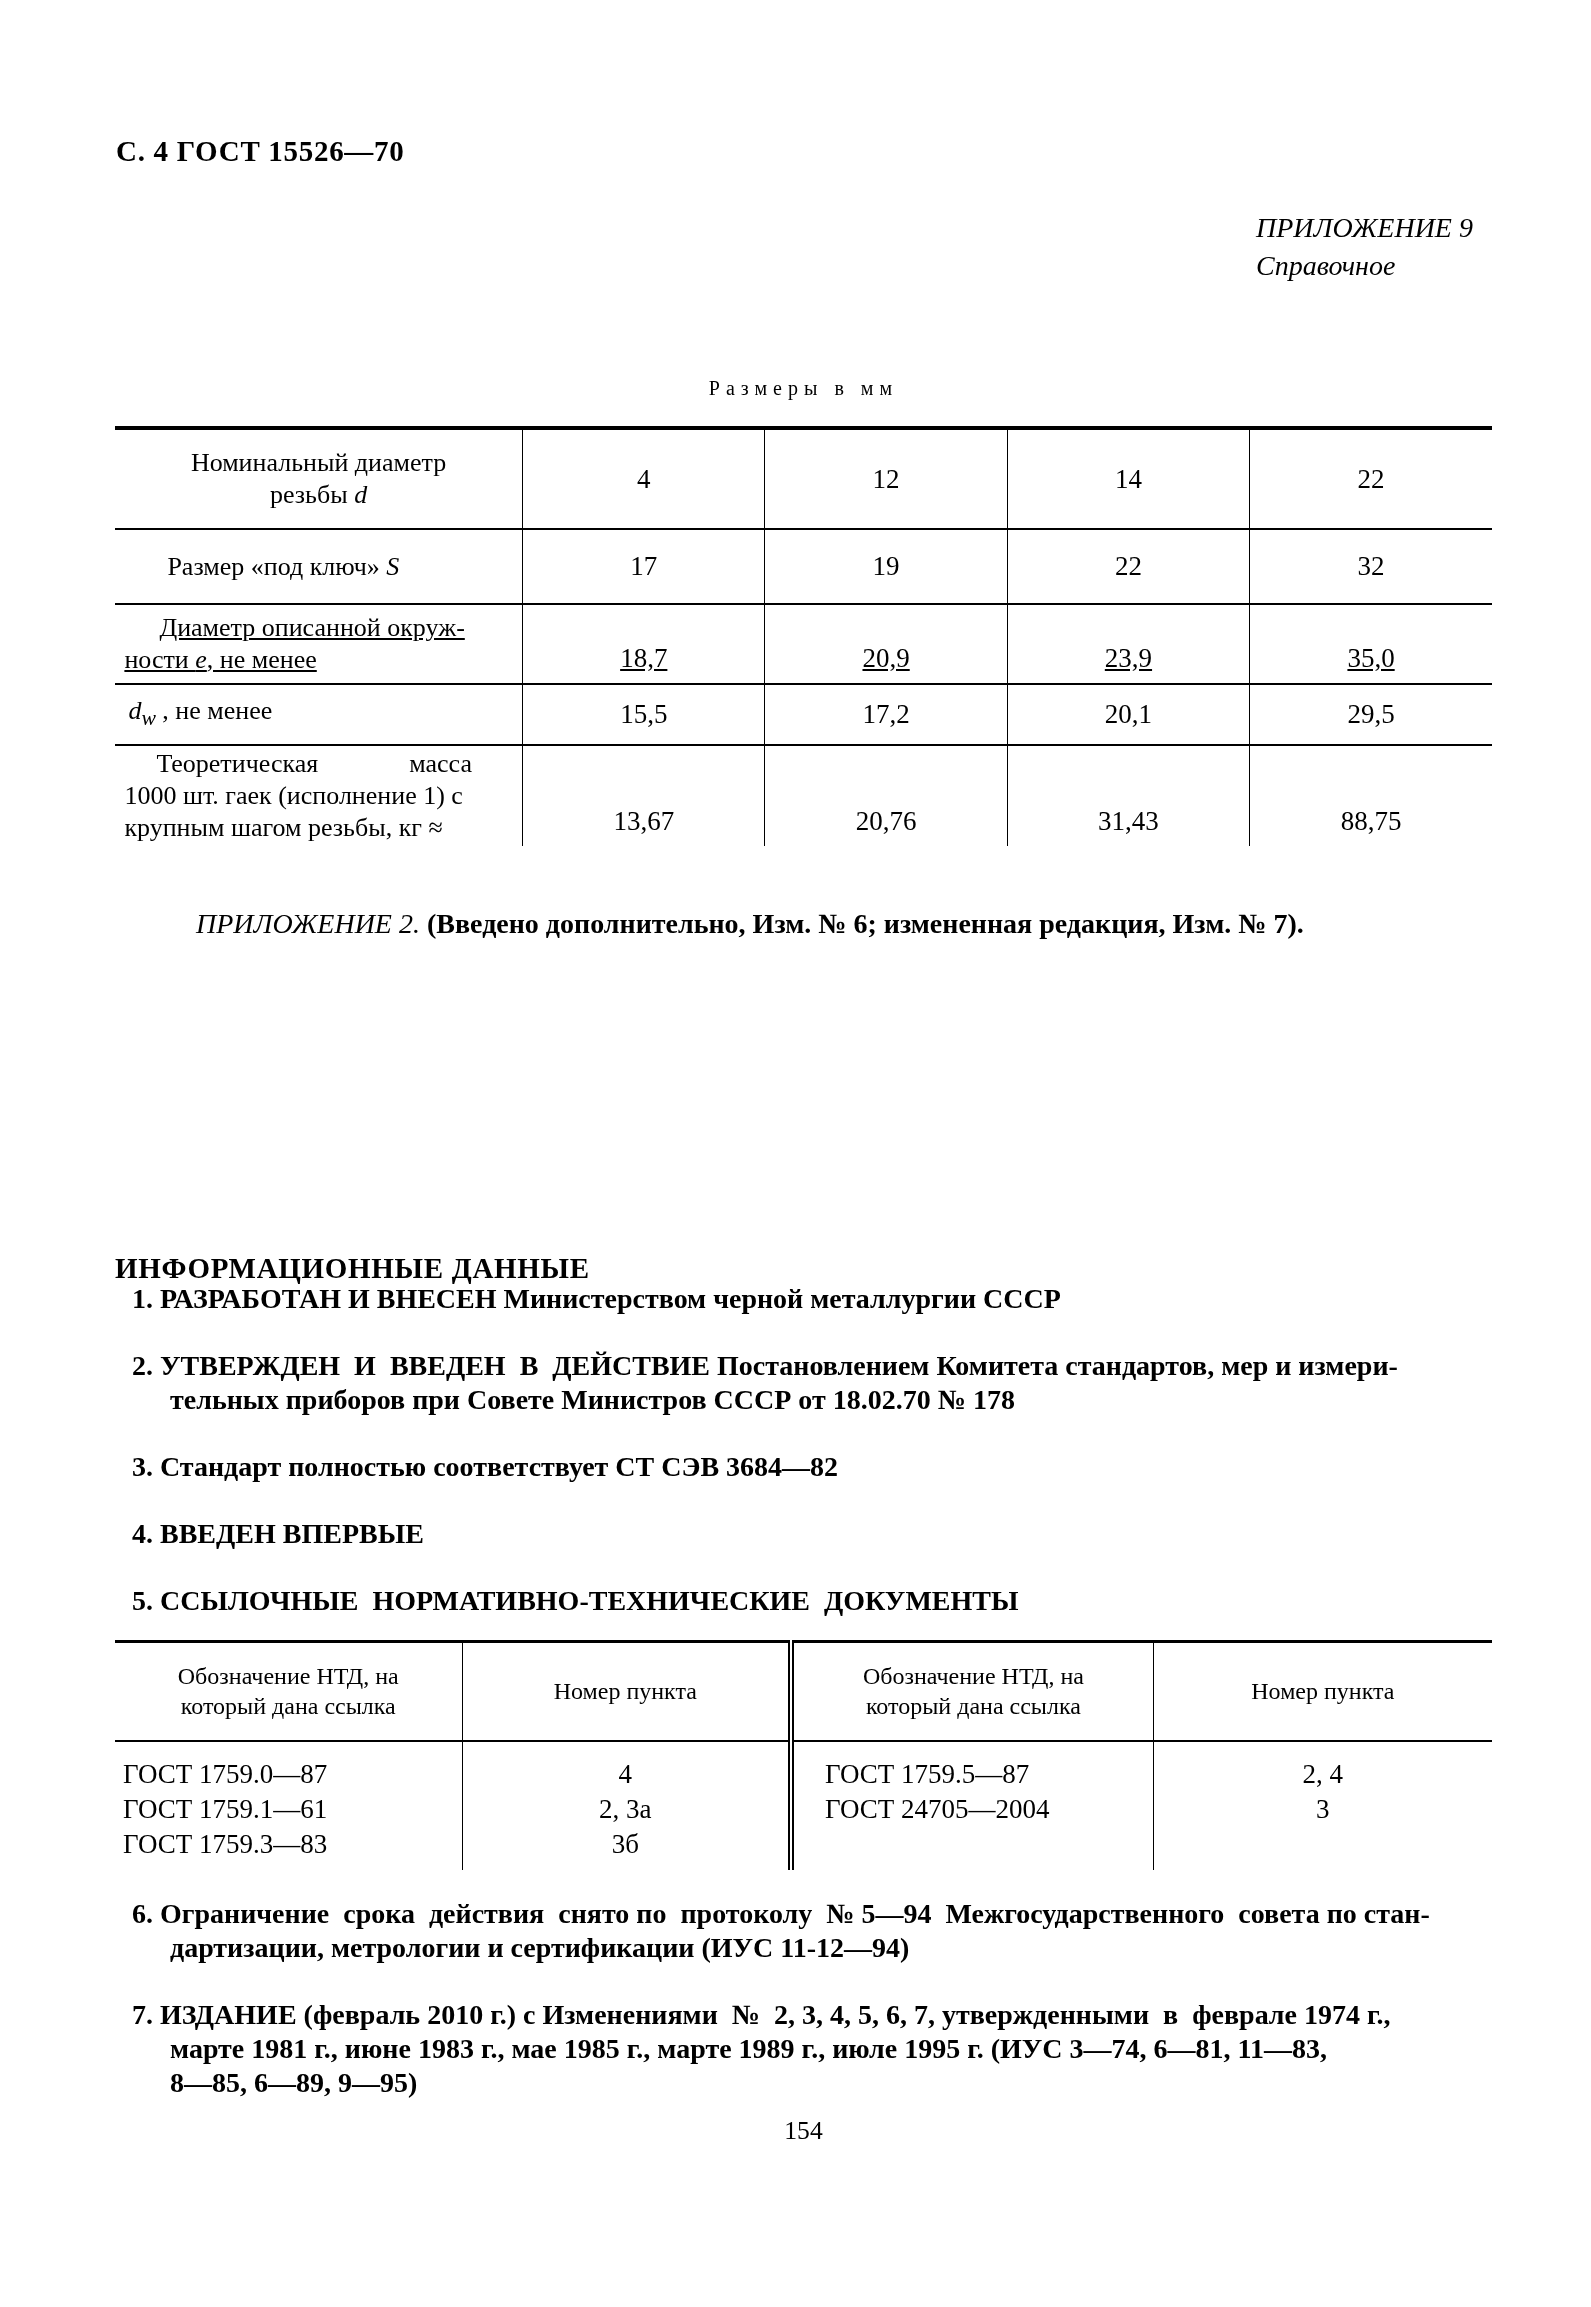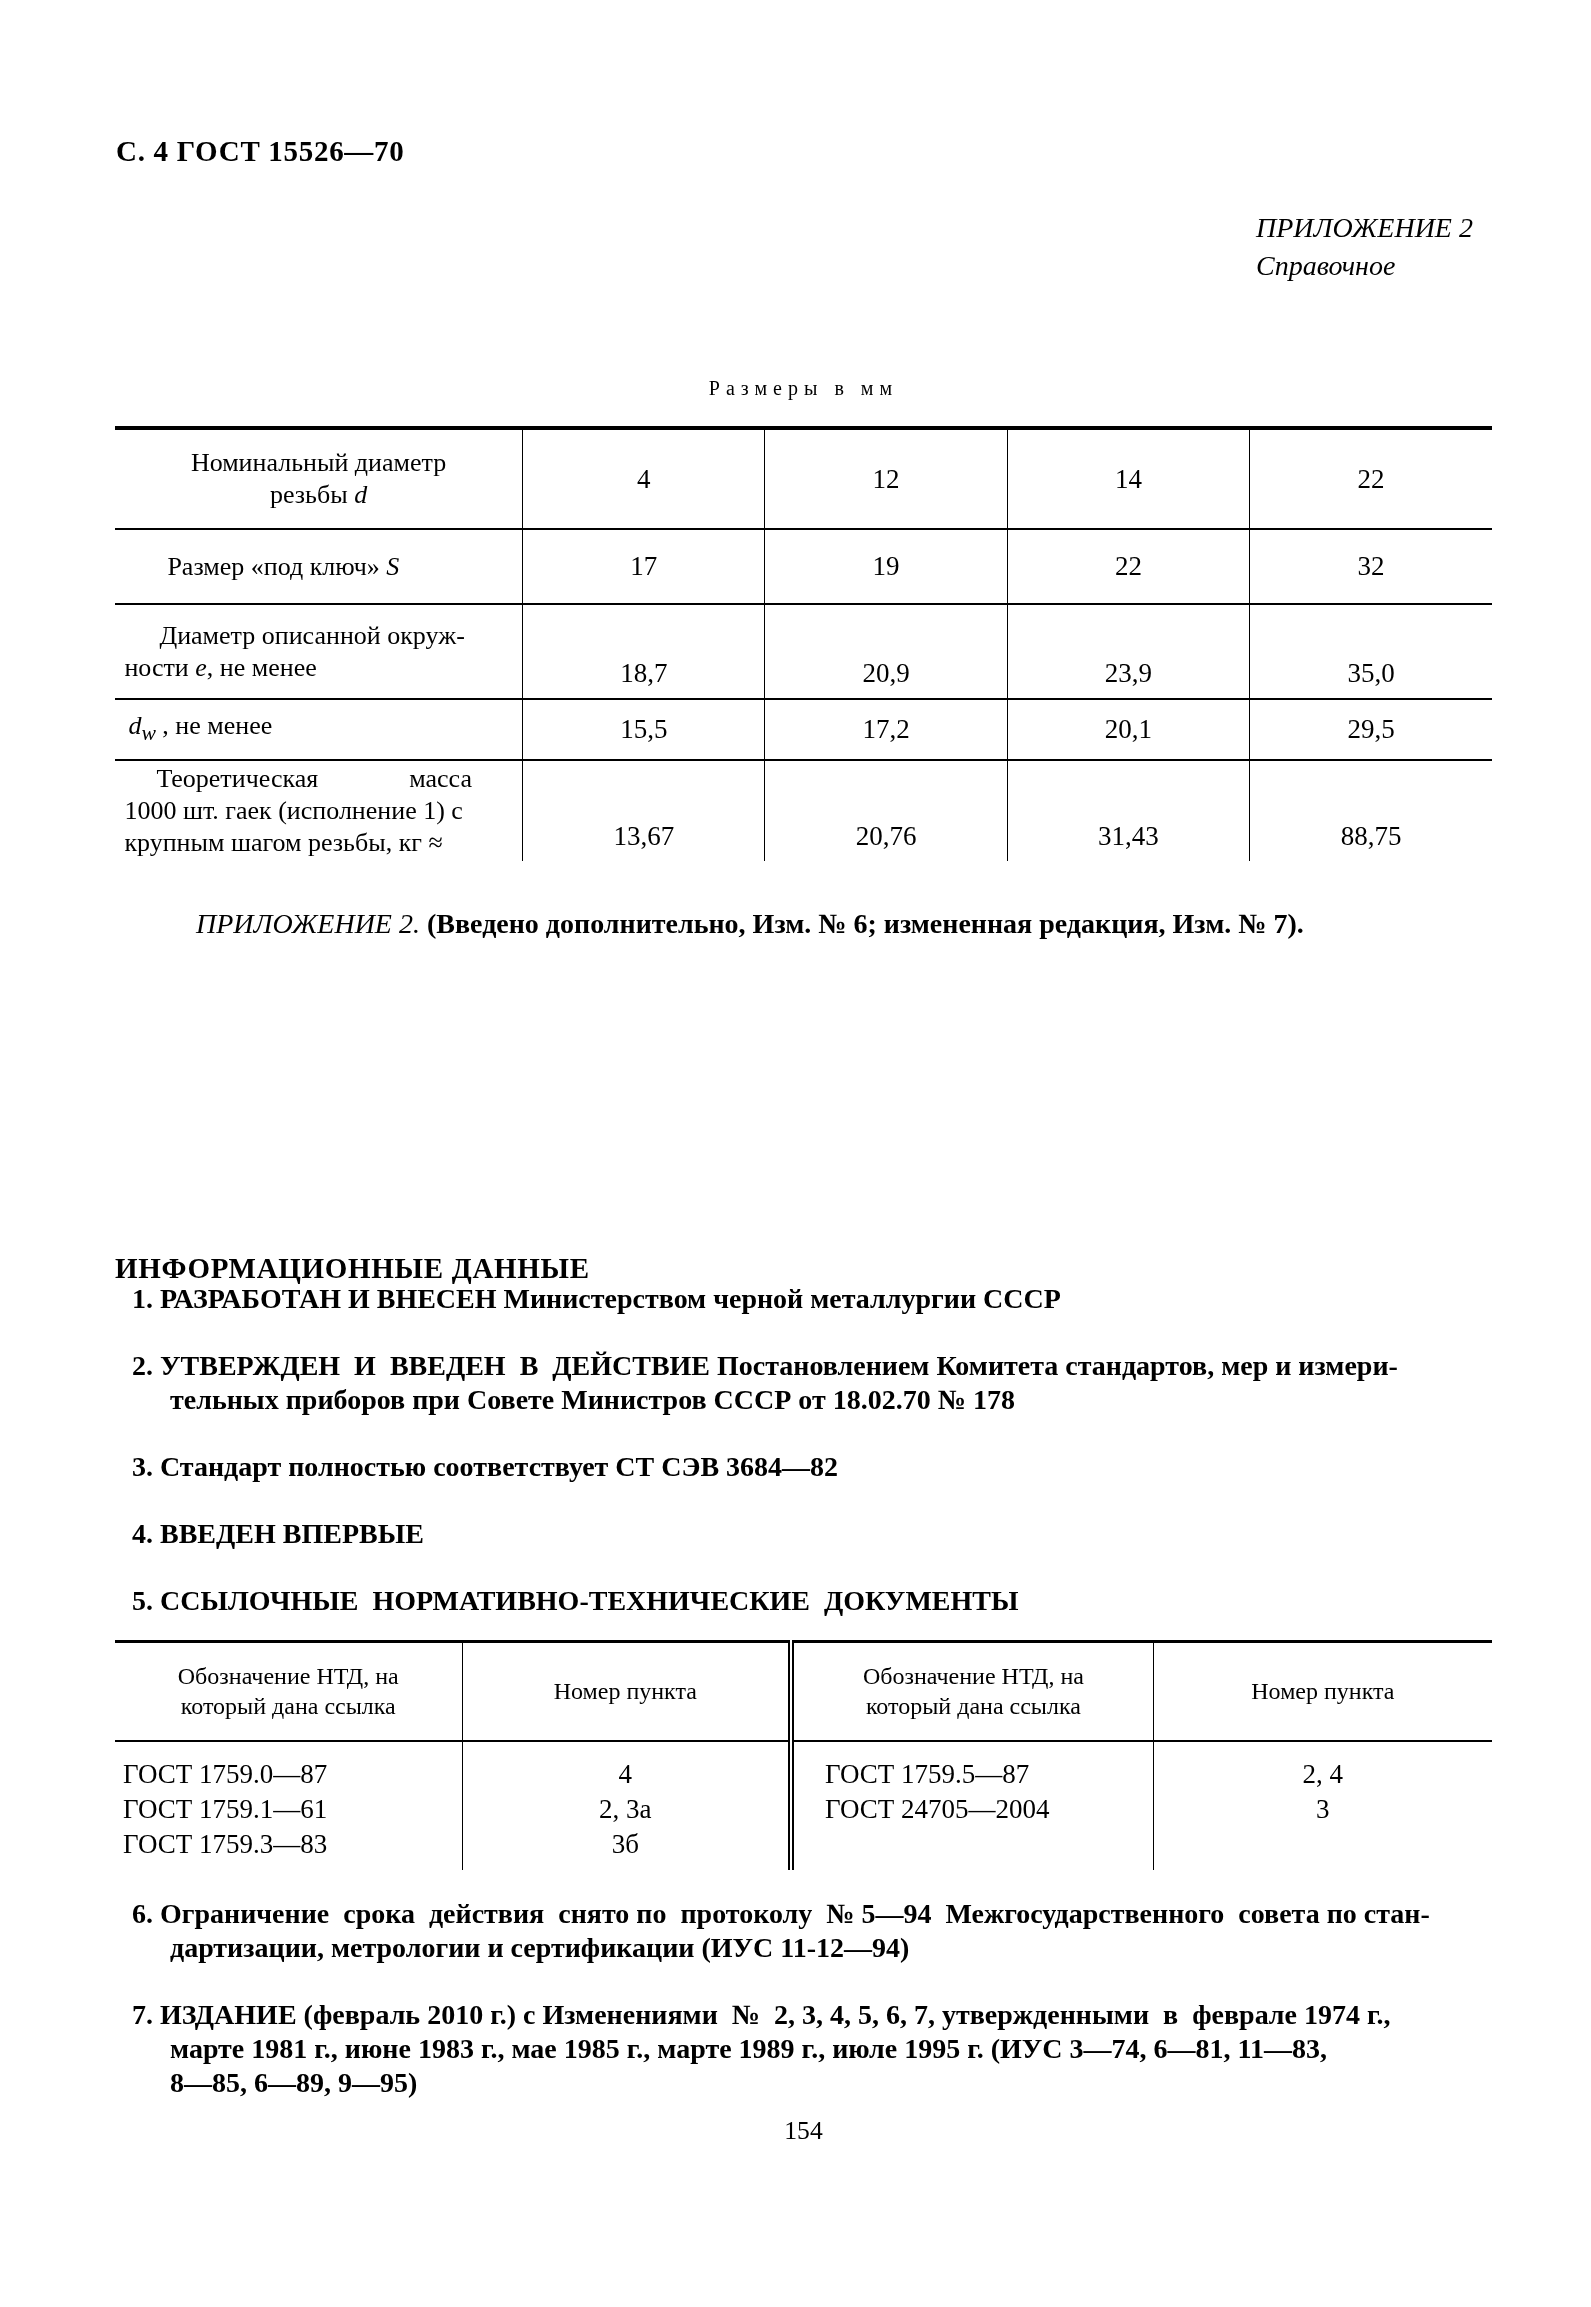--- a/index.html
+++ b/index.html
@@ -17,21 +17,21 @@
   
   table.dims { position:absolute; left:115px; top:426px; width:1377px; border-collapse:collapse; table-layout:fixed; border-top:4.7px solid #000; }
   .dims tr { border-bottom:2px solid #000; }
   .dims tr:last-child { border-bottom:none; }
   .dims td { border-left:1.3px solid #000; vertical-align:middle; }
   .dims td:first-child { border-left:none; }
   .dims td.lbl { font-size:26px; line-height:32px; padding:0 9.4px; }
   .dims td.val { font-size:27px; text-align:center; }
   .dims tr:nth-child(1){ height:101px; }
   .dims tr:nth-child(2){ height:75px; }
-  .dims tr:nth-child(3){ height:95px; }
+  .dims tr:nth-child(3){ height:80px;text-decoration:underline; }
   .dims tr:nth-child(4){ height:61px; }
   .dims tr:nth-child(5){ height:101px; }
   .lbl-0 { text-align:center; }
   .lbl-1 { text-indent:43px; }
   .lbl-2 { text-indent:35px; }
   .lbl-3 { text-indent:4px; }
   .lbl-4 { text-indent:32px; }
   .dims tr:nth-child(3) td.val, .dims tr:nth-child(5) td.val { vertical-align:bottom; padding-bottom:9.4px; }
   
   .apx-note { position:absolute; left:115px; top:908px; width:1377px; font-size:28px; text-indent:81px; }
@@ -60,21 +60,21 @@
   .pageno { position:absolute; left:115px; top:2116px; width:1377px; text-align:center; font-size:25.6px; }
 </style>
 </head>
 <body>
 
 <div class="page">
 
   <div class="hdr">С. 4 ГОСТ 15526—70</div>
 
   <div class="apx">
-    <div>ПРИЛОЖЕНИЕ 2</div>
+    <div>ПРИЛОЖЕНИЕ 9</div>
     <div>Справочное</div>
   </div>
 
   <div class="tcap">Размеры в мм</div>
 
   <table class="dims">
     <colgroup>
       <col style="width:29.6%">
         <col style="width:17.6%">
         <col style="width:17.6%">

